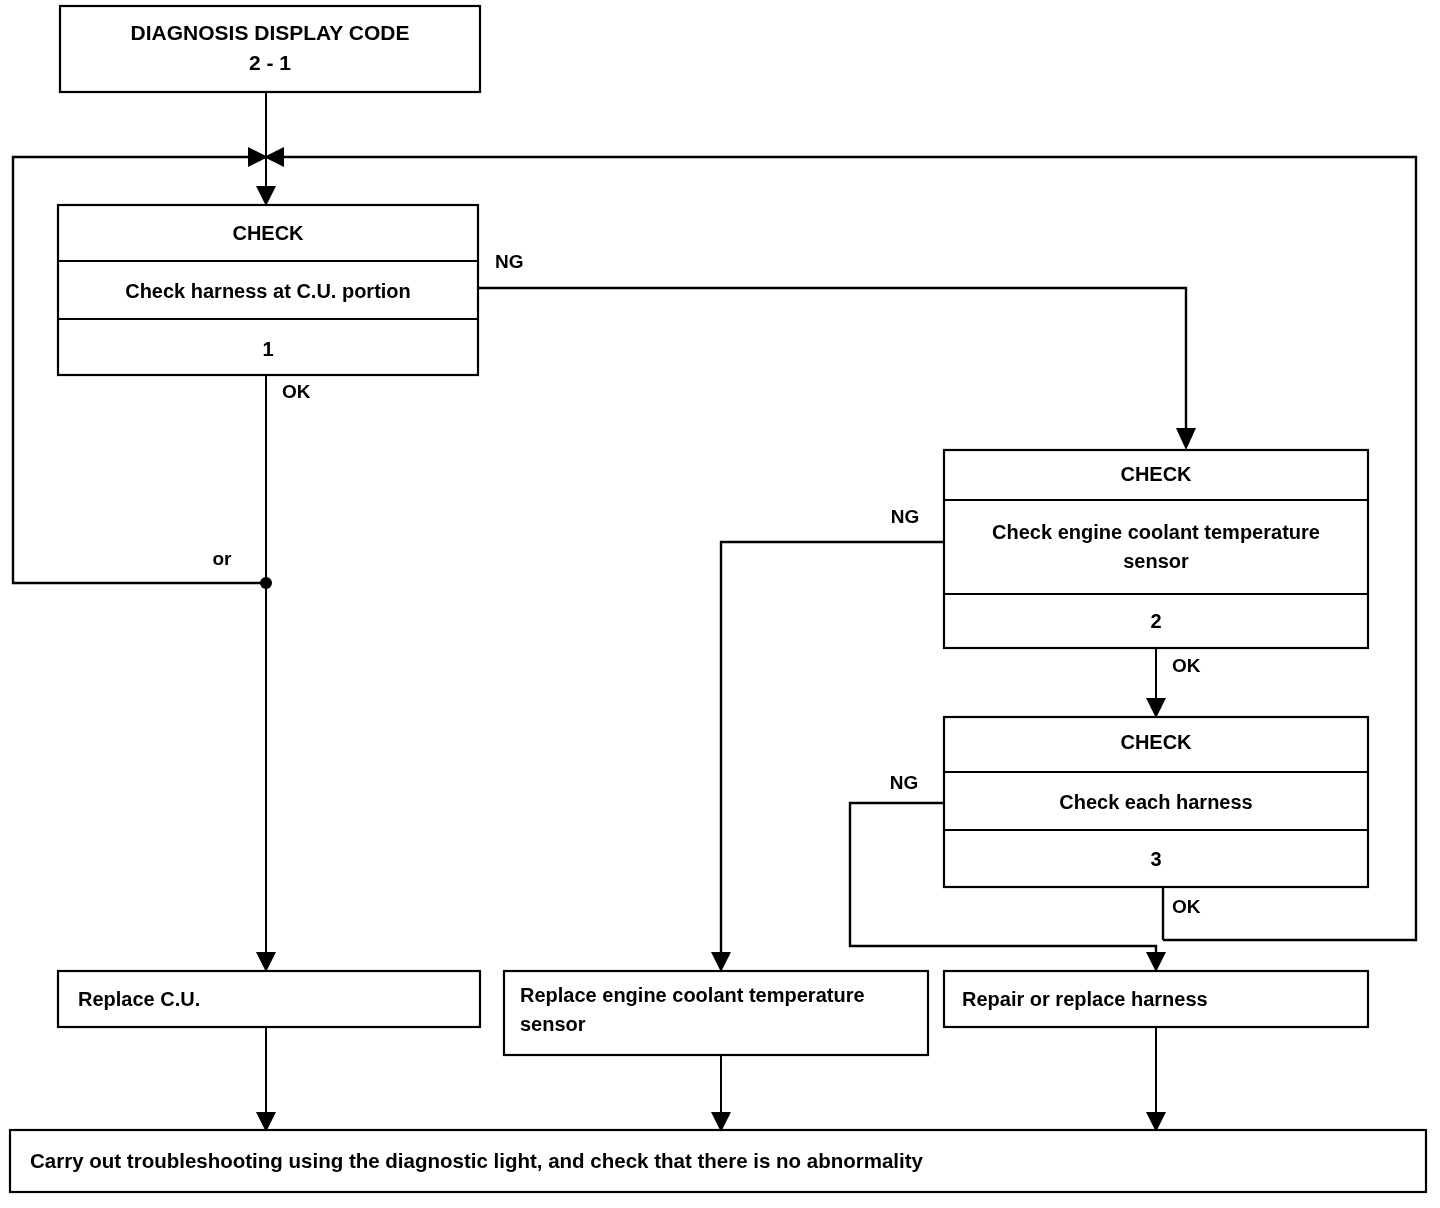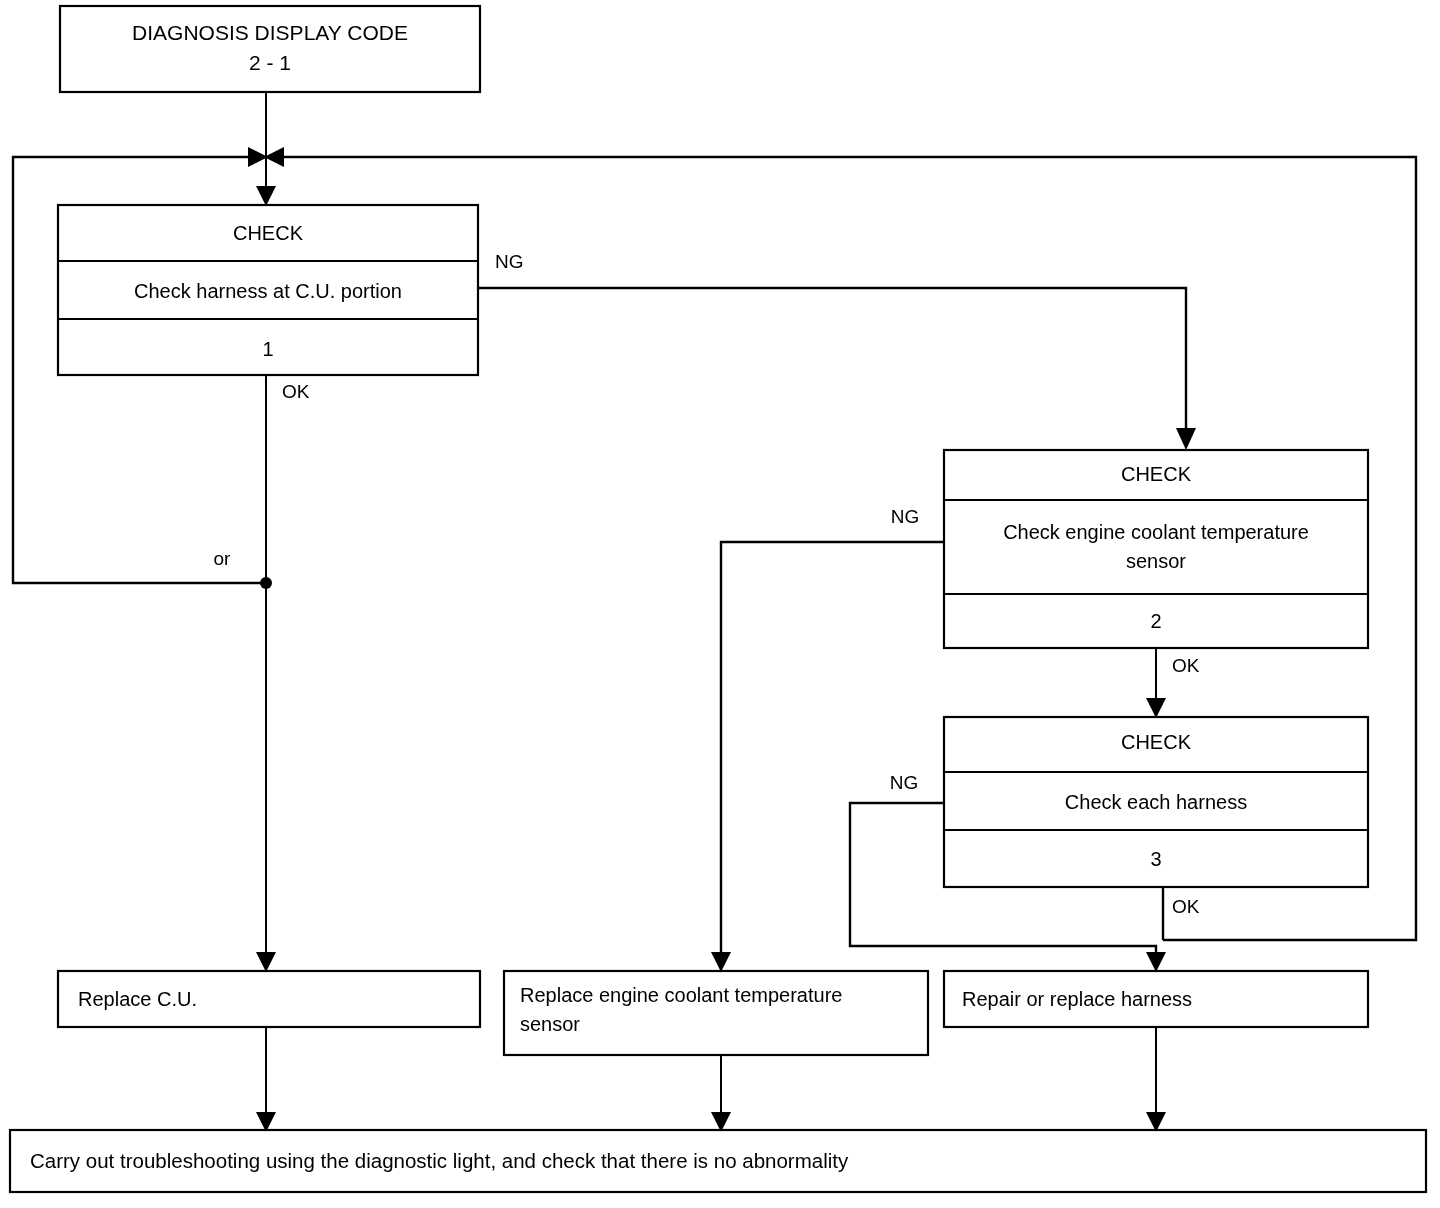--- a/index.html
+++ b/index.html
@@ -11,20 +11,21 @@
     width: 1440px;
     height: 1208px;
     font-family: "Liberation Sans", sans-serif;
     color: #000000;
     overflow: hidden;
   }
   #diagram-root {
     position: relative;
     width: 1440px;
     height: 1208px;
+    font-weight: bold;
   }
   svg.flow {
     position: absolute;
     top: 0;
     left: 0;
     width: 1440px;
     height: 1208px;
   }
   .box-rect {
     fill: #ffffff;

